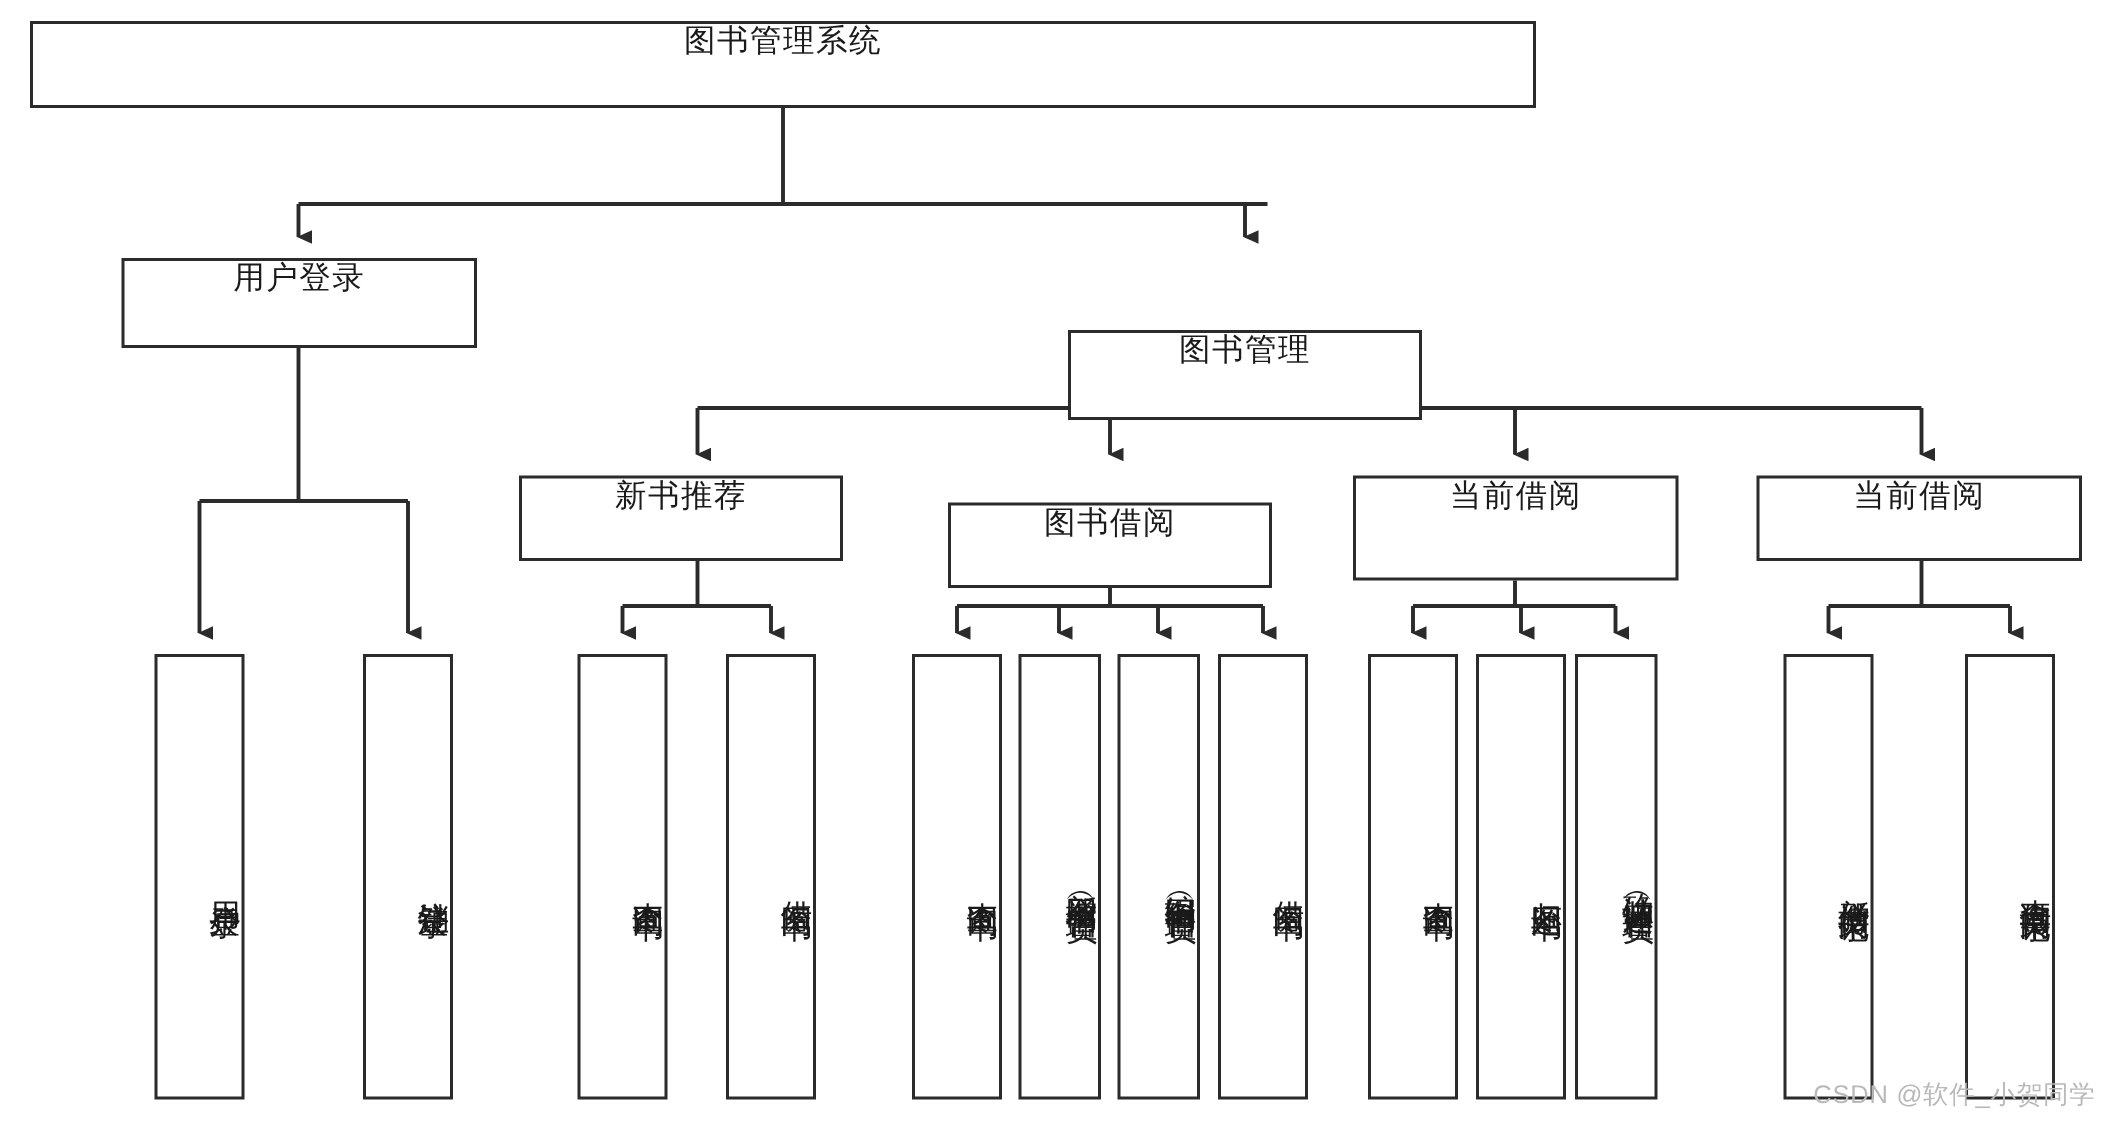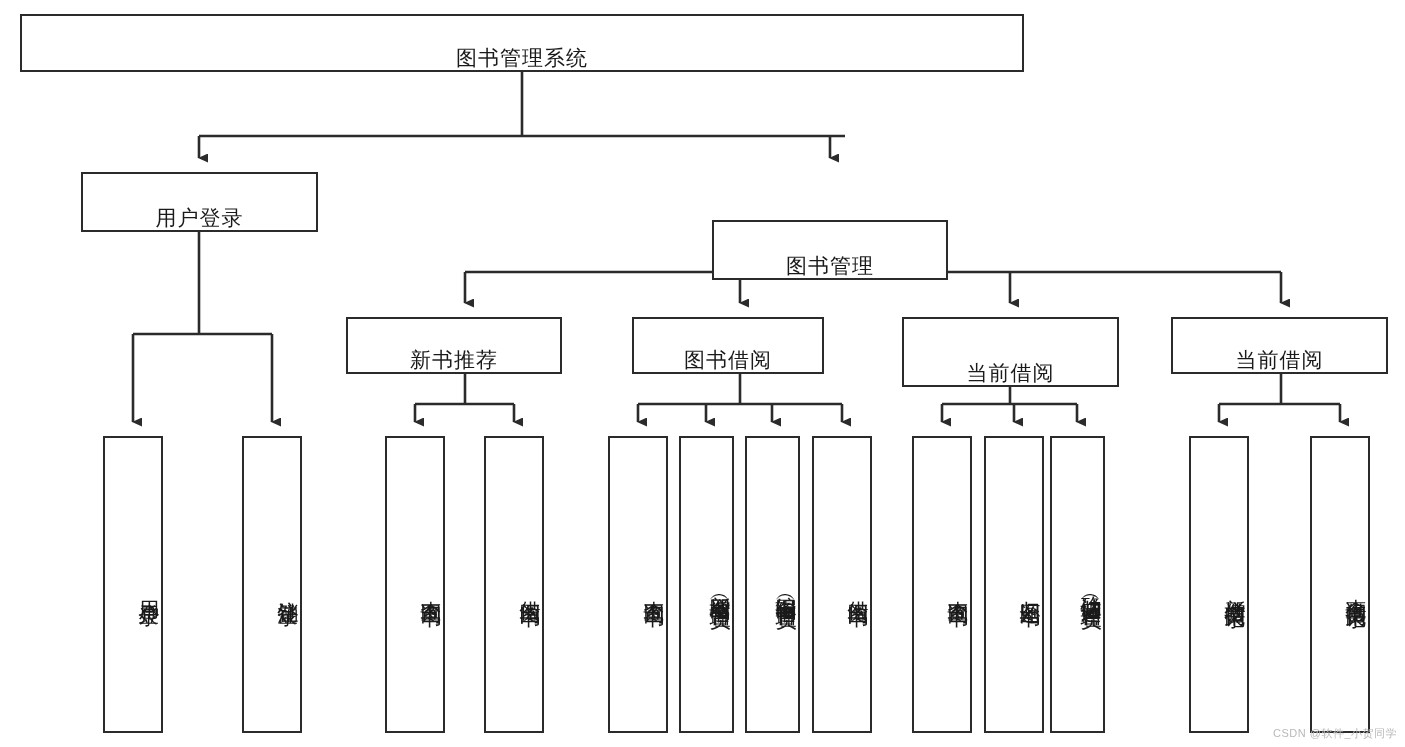--- a/index.html
+++ b/index.html
@@ -23,21 +23,21 @@
     top: 0;
     width: 1405px;
     height: 747px;
   }
   .node-box {
     position: absolute;
     box-sizing: border-box;
     border: 2.5px solid #2b2b2b;
     background: #ffffff;
     display: flex;
-    align-items: flex-end;
+    align-items: flex-start;
     justify-content: center;
     color: #1a1a1a;
   }
   .node-box.horizontal {
     font-size: 21px;
     letter-spacing: 1px;
   }
   .node-box.vertical {
     writing-mode: vertical-rl;
     text-orientation: upright;
@@ -49,21 +49,21 @@
   }
   .node-label {
     display: block;
     white-space: nowrap;
     line-height: 1.15;
   }
   #watermark {
     position: absolute;
     right: 8px;
     bottom: 6px;
-    font-size: 11px;
+    font-size: 17px;
     color: #b9b9b9;
     letter-spacing: 0.5px;
     white-space: nowrap;
     pointer-events: none;
   }
 </style>
 </head>
 <body>
 
 <div id="canvas">
@@ -137,21 +137,21 @@
   <div class="node-box horizontal" style="left:81px; top:172px; width:237px; height:60px;">
     <span class="node-label">用户登录</span>
   </div>
   <div class="node-box horizontal" style="left:712px; top:172px; width:236px; height:60px;margin-top:48px;">
     <span class="node-label">图书管理</span>
   </div>
 
   <div class="node-box horizontal" style="left:346px; top:317px; width:216px; height:57px;">
     <span class="node-label">新书推荐</span>
   </div>
-  <div class="node-box horizontal" style="left:632px; top:317px; width:192px; height:57px;">
+  <div class="node-box horizontal" style="left:632px; top:335px; width:216px; height:57px;">
     <span class="node-label">图书借阅</span>
   </div>
   <div class="node-box horizontal" style="left:902px; top:317px; width:217px; height:70px;">
     <span class="node-label">当前借阅</span>
   </div>
   <div class="node-box horizontal" style="left:1171px; top:317px; width:217px; height:57px;">
     <span class="node-label">当前借阅</span>
   </div>
 
   <div class="node-box vertical" style="left:103px; top:436px; width:60px; height:297px;">

